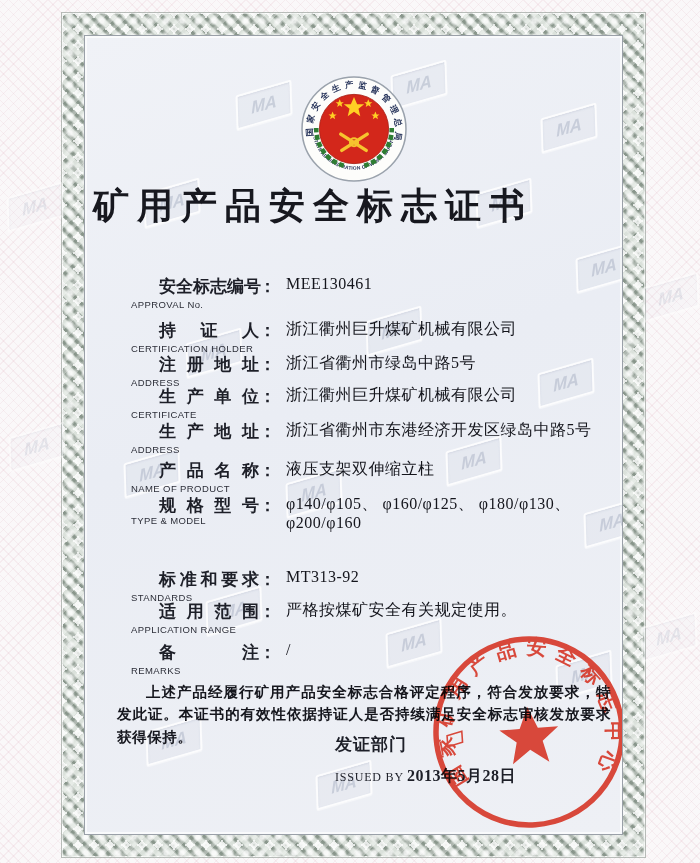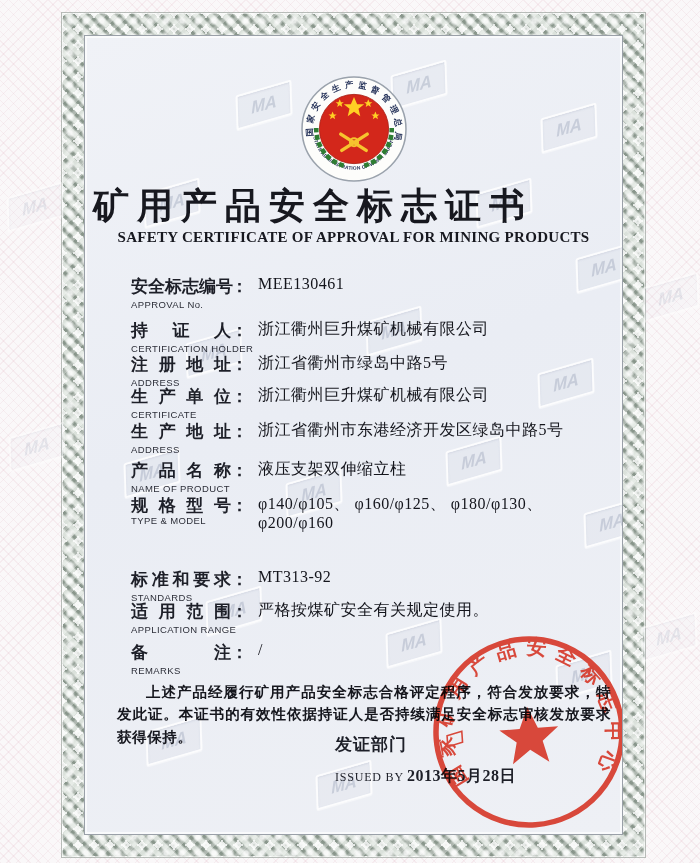--- a/index.html
+++ b/index.html
@@ -53,21 +53,21 @@
     font-size:36px;font-weight:bold;letter-spacing:8px;color:#17181f;
     text-indent:8px;white-space:nowrap;
   }
   .title-en{
     position:absolute;left:0;top:193px;width:100%;text-align:center;
     font-size:15px;font-weight:bold;letter-spacing:.3px;color:#17181f;white-space:nowrap;
   }
   .field{position:absolute;white-space:nowrap;}
   .flabel{
     display:inline-block;width:100px;font-size:17px;font-weight:600;
-    text-align:justify;text-align-last:justify;vertical-align:top;white-space:nowrap;
+    text-align:justify;text-align-last:justify;vertical-align:top;white-space:nowrap;margin-left:28px;
   }
   .flabel.w62{width:62px;}
   .colon{font-size:17px;font-weight:600;}
   .fvalue{
     display:inline-block;margin-left:6px;font-size:16px;font-weight:500;
     vertical-align:top;letter-spacing:.5px;color:#14151c;
   }
   .fvalue .line{line-height:19px;}
   .fsub{
     font-family:"Liberation Sans","DejaVu Sans",sans-serif;
@@ -144,21 +144,20 @@
             <use href="#star" xlink:href="#star" transform="translate(66,27) scale(0.42)" fill="#ffd024"></use>
             <use href="#star" xlink:href="#star" transform="translate(31,39) scale(0.42)" fill="#ffd024"></use>
             <use href="#star" xlink:href="#star" transform="translate(73,39) scale(0.42)" fill="#ffd024"></use>
             <line x1="40" y1="73" x2="65" y2="57" stroke="#f6c42e" stroke-width="3.4" stroke-linecap="round"></line>
             <line x1="64" y1="73" x2="39" y2="57" stroke="#f6c42e" stroke-width="3.4" stroke-linecap="round"></line>
             <circle cx="52" cy="65" r="4" fill="none" stroke="#f6c42e" stroke-width="2"></circle>
           </svg>
         </div>
 
         <div class="title-zh">矿用产品安全标志证书</div>
-        <div class="title-en">SAFETY CERTIFICATE OF APPROVAL FOR MINING PRODUCTS</div>
 
         <div class="field" style="left:46px;top:239px">
           <span class="flabel">安全标志编号</span><span class="colon">：</span>
           <span class="fvalue">MEE130461</span>
           <div class="fsub">APPROVAL No.</div>
         </div>
 
         <div class="field" style="left:46px;top:283px">
           <span class="flabel">持证人</span><span class="colon">：</span>
           <span class="fvalue">浙江衢州巨升煤矿机械有限公司</span>

